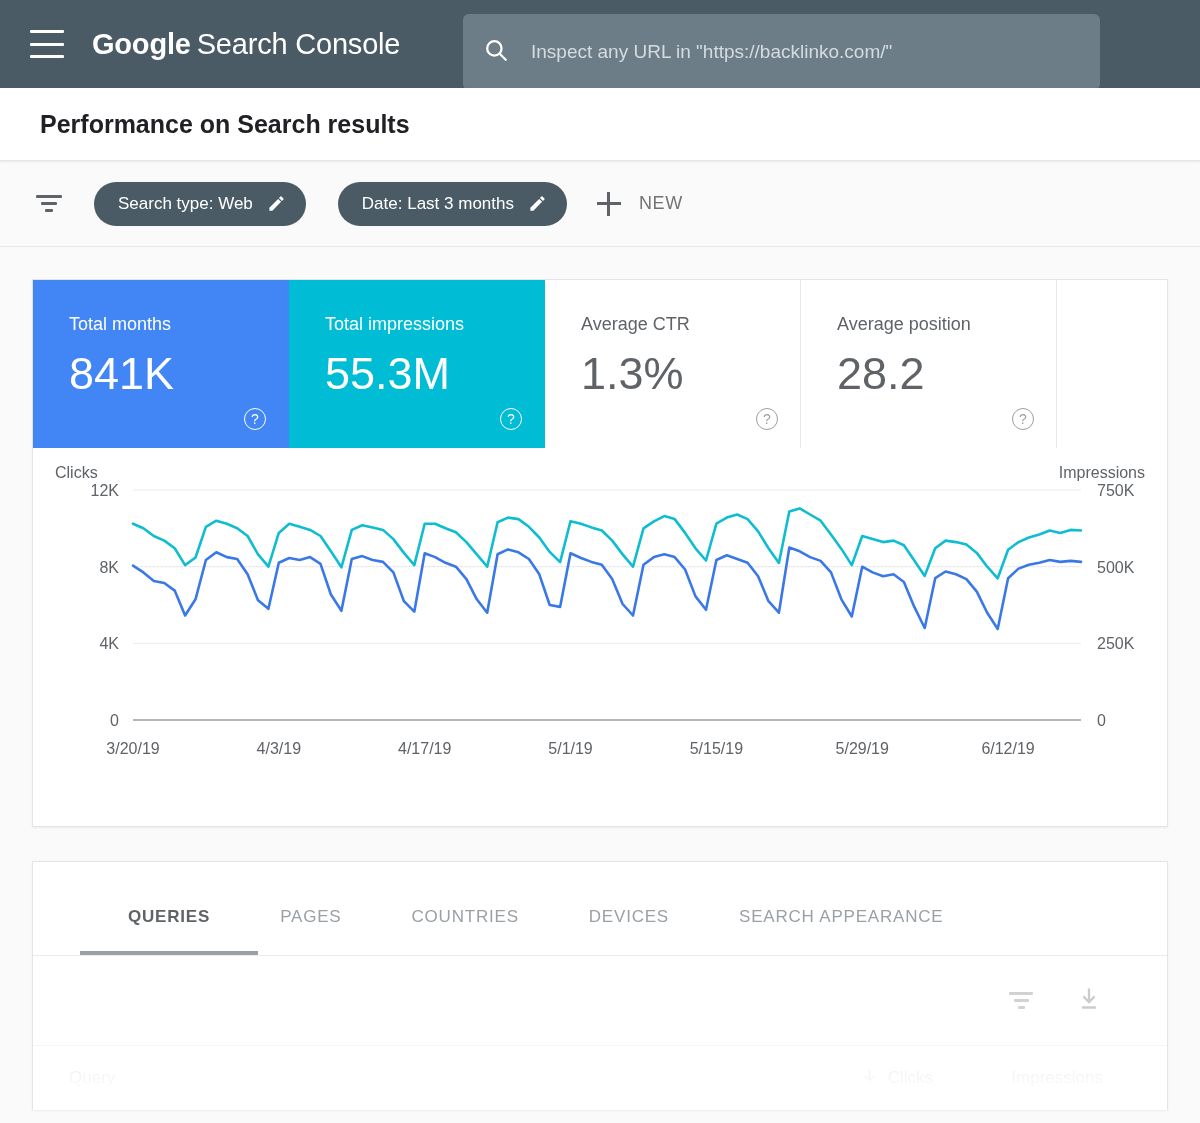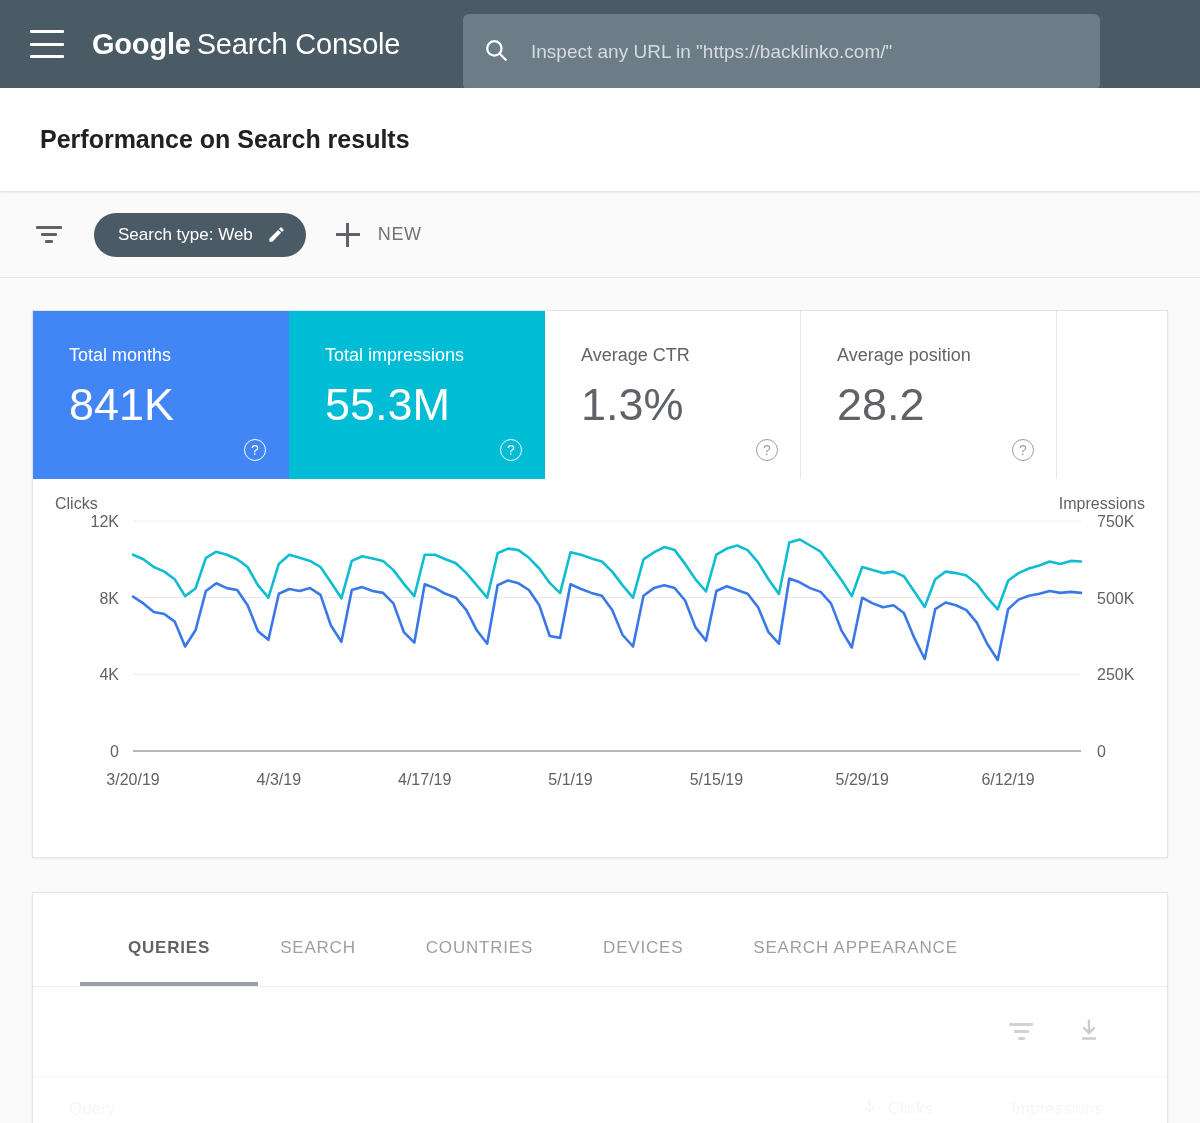--- a/index.html
+++ b/index.html
@@ -52,21 +52,21 @@
     color: #ffffff;
     font-family: "Liberation Sans", sans-serif;
     font-size: 19px;
     margin-left: 22px;
     width: 100%;
   }
   .search-input::placeholder { color: #d5dbdf; opacity: 1; }
 
   
   .titlebar {
-    height: 104px;
+    height: 73px;
     background: #ffffff;
     display: flex; align-items: center;
     padding-left: 40px;
     border-bottom: 1px solid #e6e6e6;
     box-shadow: 0 1px 2px rgba(0,0,0,.07);
     position: relative; z-index: 3;
   }
   .page-title { font-size: 25px; font-weight: 700; color: #202124; }
 
   
@@ -260,20 +260,28 @@
 
   <div class="chip">
     <span>Search type: Web</span>
     <span class="pencil">
       <svg width="19" height="19" viewBox="0 0 24 24" fill="#ffffff">
         <path d="M3 17.25V21h3.75L17.8 9.94l-3.75-3.75L3 17.25zM20.7 7.04a1 1 0 000-1.41l-2.34-2.34a1 1 0 00-1.41 0l-1.83 1.83 3.75 3.75 1.83-1.83z"></path>
       </svg>
     </span>
   </div>
 
+  <div class="chip">
+    <span>Date: Last 3 months</span>
+    <span class="pencil">
+      <svg width="19" height="19" viewBox="0 0 24 24" fill="#ffffff">
+        <path d="M3 17.25V21h3.75L17.8 9.94l-3.75-3.75L3 17.25zM20.7 7.04a1 1 0 000-1.41l-2.34-2.34a1 1 0 00-1.41 0l-1.83 1.83 3.75 3.75 1.83-1.83z"></path>
+      </svg>
+    </span>
+  </div>
 
   <div class="new-btn">
     <span class="plus"></span>
     <span class="new-label">NEW</span>
   </div>
 </div>
 
 <div class="content">
 
   <div class="perf-card">
@@ -332,21 +340,21 @@
           <text x="683.3846153846155" y="306" text-anchor="middle" font-family="&quot;Liberation Sans&quot;, sans-serif" font-size="16" fill="#5f6368">5/15/19</text>
           <text x="829.2307692307693" y="306" text-anchor="middle" font-family="&quot;Liberation Sans&quot;, sans-serif" font-size="16" fill="#5f6368">5/29/19</text>
           <text x="975.0769230769231" y="306" text-anchor="middle" font-family="&quot;Liberation Sans&quot;, sans-serif" font-size="16" fill="#5f6368">6/12/19</text>
         </svg>
     </div>
   </div>
 
   <div class="table-card">
     <div class="tabs" id="tabs-row">
         <div class="tab active"><span>QUERIES</span></div>
-        <div class="tab"><span>SEARCH</span></div>
+        <div class="tab"><span>PAGES</span></div>
         <div class="tab"><span>COUNTRIES</span></div>
         <div class="tab"><span>DEVICES</span></div>
         <div class="tab"><span>SEARCH APPEARANCE</span></div>
       </div>
 
     <div class="table-toolbar">
       <div class="tbl-filter">
         <i></i>
         <i></i>
         <i></i>

